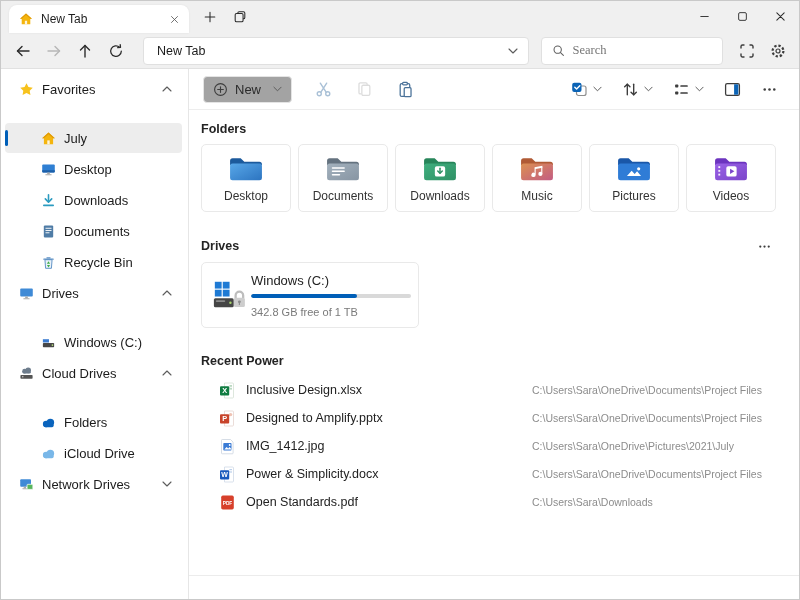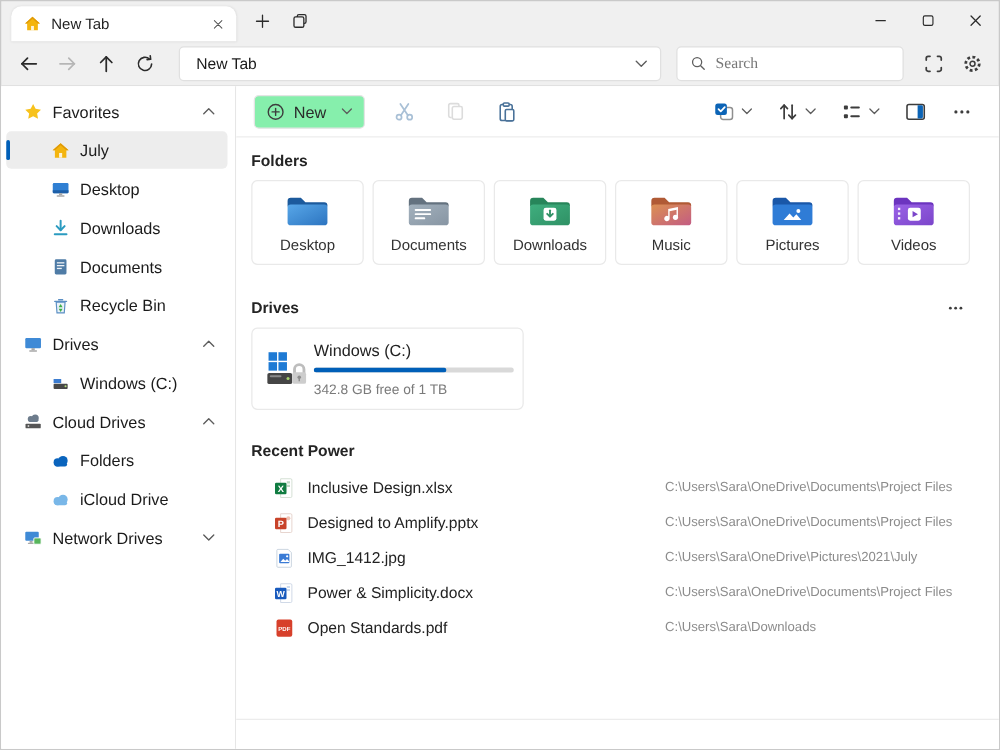--- a/index.html
+++ b/index.html
@@ -35,32 +35,32 @@
   .addr-chev{ width:10px; height:6px; }
   .search-bar{ margin-left:8px; width:184px; height:28px; background:#fff; border:1px solid #e0e0e0; border-radius:4px; display:flex; align-items:center; gap:7px; padding:0 10px; }
   .search-ic{ width:13px; height:13px; }
   .search-input{ border:none; outline:none; background:transparent; font-size:12.5px; color:#1b1b1b; width:100%; font-family:Liberation Serif, serif; }
   .search-input::placeholder{ color:#767676; }
   .trail{ margin-left:6px; }
 
   
   .main{ flex:1; display:flex; min-height:0; background:#fff; }
   .sidebar{ width:188px; flex:none; background:#fff; border-right:1px solid #e6e6e6; padding-top:5px; overflow:hidden; }
-  .sb-header{ display:flex; align-items:center; height:30px; margin:0 6px 1px 4px; padding:0 10px 0 14px; gap:8px; border-radius:4px; }
+  .sb-header{ display:flex; align-items:center; height:30px; margin:0 6px 19px 4px; padding:0 10px 0 14px; gap:8px; border-radius:4px; }
   .sb-item{ display:flex; align-items:center; height:30px; margin:0 6px 1px 4px; padding:0 8px 0 36px; gap:8px; border-radius:4px; position:relative; }
   .sb-item.selected{ background:#ededed; }
   .sb-accent{ display:none; position:absolute; left:0; top:7px; width:3px; height:16px; border-radius:2px; background:var(--accent); }
   .sb-item.selected .sb-accent{ display:block; }
   .sb-icon{ width:15px; height:15px; }
   .sb-label{ font-size:13px; color:#1b1b1b; flex:1; white-space:nowrap; overflow:hidden; }
   .sb-chev{ width:10px; height:6px; }
 
   .content{ flex:1; display:flex; flex-direction:column; min-width:0; background:#fff; }
   .toolbar{ height:41px; flex:none; display:flex; align-items:center; padding:0 14px; border-bottom:1px solid #ededed; }
-  .new-btn{ display:flex; align-items:center; gap:7px; padding:5px 9px; background:#86efac; border:1px solid #e4e4e4; border-radius:4px; font-size:13px; color:#2b2b2b; }
+  .new-btn{ display:flex; align-items:center; gap:7px; padding:5px 9px; background:#a3a3a3; border:1px solid #e4e4e4; border-radius:4px; font-size:13px; color:#2b2b2b; }
   .newbtn-ic{ width:15px; height:15px; }
   .tb-chev{ width:9px; height:6px; margin-left:5px; }
   .tb-btn{ display:flex; align-items:center; padding:6px 7px; border-radius:4px; }
   .tb-ic{ width:17px; height:17px; }
   .edit-group{ display:flex; gap:10px; margin-left:16px; }
   .right-group{ margin-left:auto; display:flex; align-items:center; gap:6px; }
 
   .scroll{ flex:1; padding:12px 24px 0 12px; overflow:hidden; }
   .section-heading{ font-size:12.5px; font-weight:700; color:#242424; }
   .folders-grid{ display:grid; grid-template-columns:repeat(6, 90px); gap:7px; margin-top:8px; }

